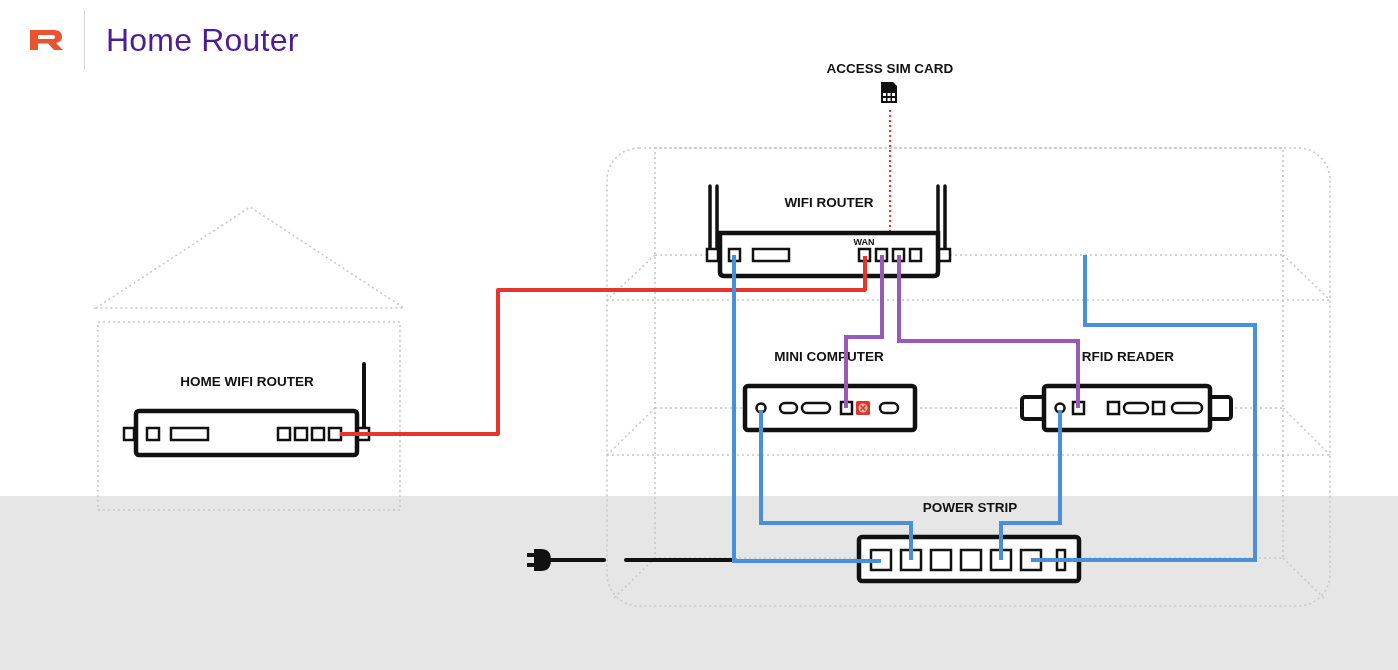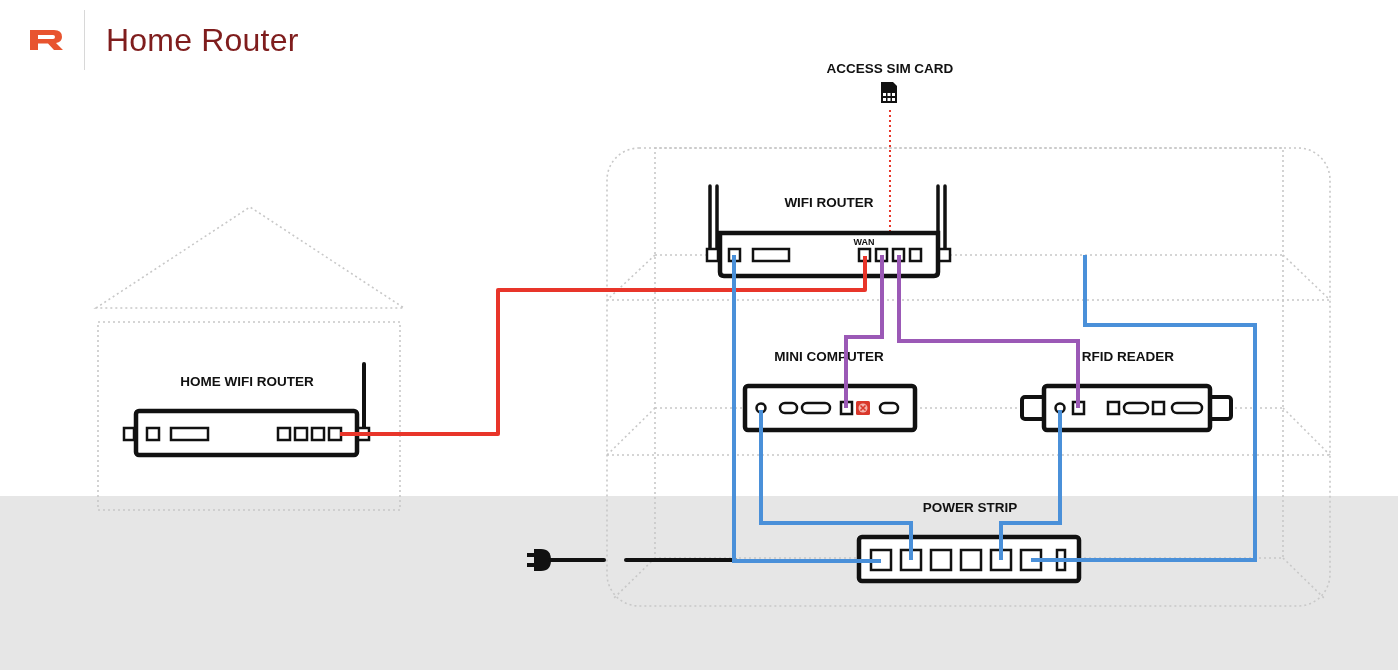--- a/index.html
+++ b/index.html
@@ -1,21 +1,21 @@
 <!DOCTYPE html>
 <html><head>
 <meta charset="utf-8">
 <style>
   html, body { margin:0; padding:0; }
   body { width:1398px; height:670px; position:relative; overflow:hidden; background:#ffffff; font-family:"Liberation Sans", sans-serif; }
   .floor { position:absolute; left:0; top:496px; width:1398px; height:174px; background:#e6e6e6; }
   .header { position:absolute; left:0; top:0; height:80px; width:600px; }
   .logo { position:absolute; left:28px; top:28px; }
   .divider { position:absolute; left:84px; top:10px; width:1px; height:60px; background:#d8d8d8; }
-  .title { position:absolute; left:106px; top:22px; font-size:32px; color:#7f1d1d; font-family:"Liberation Sans", sans-serif; letter-spacing:0.2px; }
+  .title { position:absolute; left:106px; top:22px; font-size:32px; color:#4c1d95; font-family:"Liberation Sans", sans-serif; letter-spacing:0.2px; }
   svg.diagram { position:absolute; left:0; top:0; }
   .lbl { font-family:"Liberation Sans", sans-serif; font-weight:bold; font-size:13.5px; fill:#111; }
   .lbl-small { font-family:"Liberation Sans", sans-serif; font-weight:bold; font-size:9px; fill:#111; }
 </style>
 </head>
 <body>
 
 <div class="floor"></div>
 
 <div class="header">

